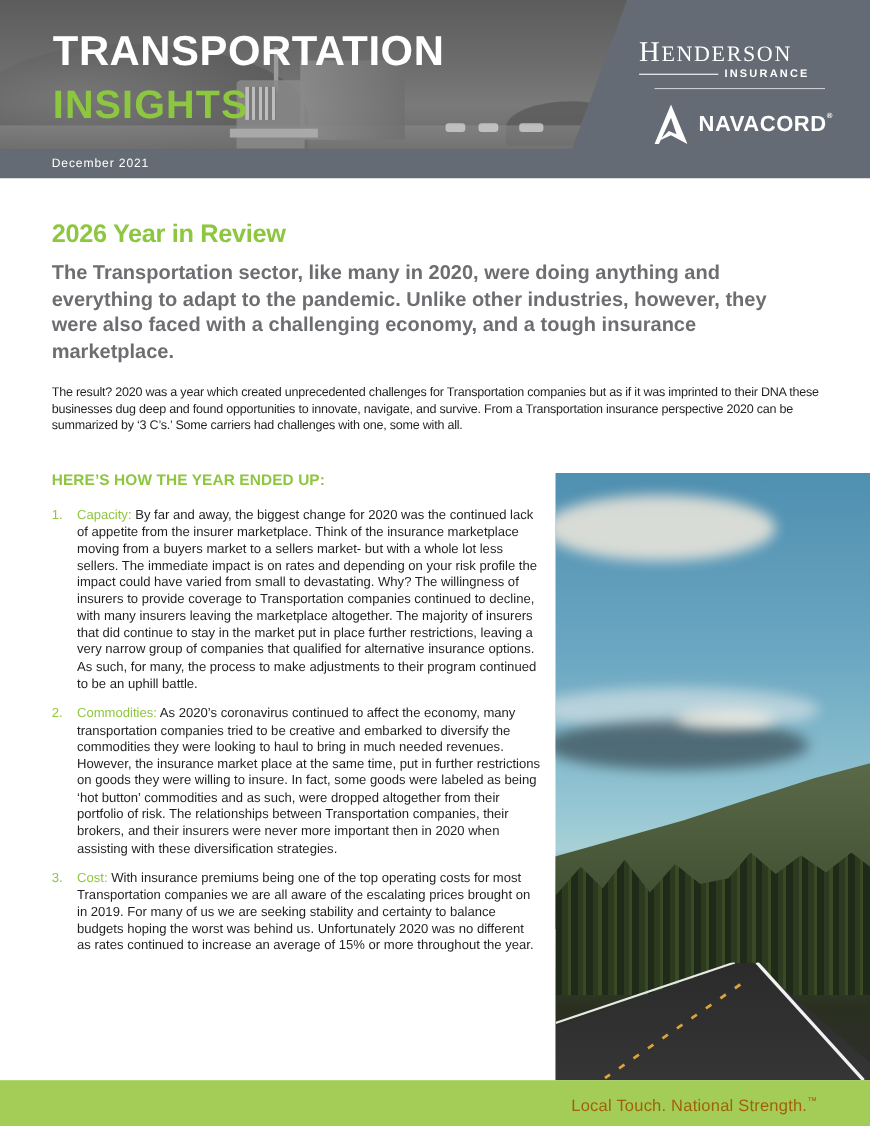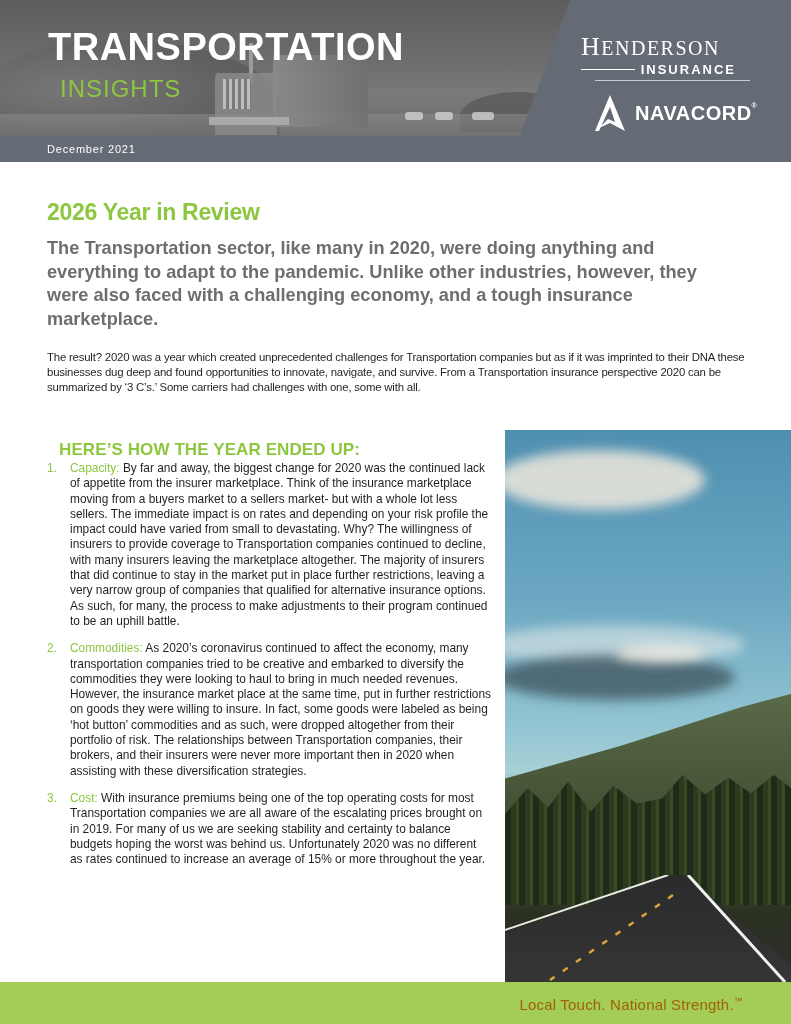--- a/index.html
+++ b/index.html
@@ -36,55 +36,55 @@
   .truck .bumper { position: absolute; left: -6px; top: 62px; width: 80px; height: 8px; background: #a9a9a9; }
   .truck .trailer { position: absolute; left: 58px; top: 0; width: 95px; height: 72px; background: linear-gradient(90deg,#8e8e8e,#6f6f6f); opacity: .8; }
   .truck .stack { position: absolute; left: 34px; top: -12px; width: 4px; height: 40px; background: #9c9c9c; }
   .car { position: absolute; top: 112px; width: 18px; height: 8px; background: #cfcfcf; border-radius: 3px; opacity: .8; }
 
   .title-main {
     position: absolute; left: 48px; top: 28px; margin: 0;
     font-size: 38px; font-weight: 700; color: #ffffff; letter-spacing: 0.5px; line-height: 1; text-align: center;
   }
   .title-sub {
-    position: absolute; left: 60px; top: 77px; margin: 0;
-    font-size: 24px; font-weight: 400; color: #8dc63f; letter-spacing: 1px; line-height: 1;
+    position: absolute; left: 48px; top: 77px; margin: 0;
+    font-size: 36px; font-weight: 700; color: #8dc63f; letter-spacing: 1px; line-height: 1;
   }
   .date-bar { position: absolute; left: 0; top: 136px; width: 791px; height: 26px; background: #646b74; }
   .date-text { position: absolute; left: 47px; top: 143px; font-size: 11px; color: #ffffff; letter-spacing: .8px; }
   .henderson {
     position: absolute; left: 581px; top: 34px; width: 155px;
   }
   .henderson .name { font-size: 20px; color: #fff; letter-spacing: 1.5px; line-height: 1; font-family: "Liberation Serif", "DejaVu Serif", serif; }
   .henderson .name .big { font-size: 26px; }
   .henderson .sub-row { display: flex; align-items: center; margin-top: 2px; }
   .henderson .sub-line { width: 72px; height: 1px; background: #fff; margin-right: 6px; }
-  .henderson .sub { font-size: 13px; color: #fff; letter-spacing: 2px; font-weight: 700; }
+  .henderson .sub { font-size: 10px; color: #fff; letter-spacing: 2px; font-weight: 700; }
   .logo-divider { position: absolute; left: 595px; top: 80px; width: 155px; height: 1px; background: #c9ccd0; }
   .navacord { position: absolute; left: 595px; top: 95px; display: flex; align-items: center; }
   .navacord svg { width: 30px; height: 36px; }
   .navacord .nname { font-size: 20px; font-weight: 700; color: #fff; margin-left: 10px; letter-spacing: 0.5px; }
   .navacord .reg { font-size: 7px; vertical-align: top; }
 
   
   .section-title {
     position: absolute; left: 47px; top: 199px; margin: 0;
     font-size: 23px; font-weight: 700; color: #8dc63f; letter-spacing: -0.3px;
   }
   .lead {
     position: absolute; left: 47px; top: 237px; width: 650px; margin: 0;
     font-size: 18.2px; line-height: 23.5px; color: #6d6e71; font-weight: 700;
   }
   .intro {
     position: absolute; left: 47px; top: 350px; width: 705px; margin: 0;
     font-size: 11.4px; line-height: 15px; color: #231f20; letter-spacing: -0.2px;
   }
   .subhead {
-    position: absolute; left: 47px; top: 428px; margin: 12px;
-    font-size: 17px; font-weight: 700; color: #8dc63f; letter-spacing: 0.1px;
+    position: absolute; left: 47px; top: 428px; margin: 0;
+    font-size: 14px; font-weight: 700; color: #8dc63f; letter-spacing: 0.1px;
   }
   .list { position: absolute; left: 47px; top: 461px; width: 445px; margin: 0; padding: 0; list-style: none; }
   .list li { position: relative; padding-left: 23px; font-size: 11.9px; line-height: 15.3px; color: #231f20; margin-bottom: 12px; }
   .list li .num { position: absolute; left: 0; top: 0; color: #8dc63f; font-weight: 400; }
   .list li .term { color: #8dc63f; font-weight: 400; }
 
   
   .road-photo {
     position: absolute; left: 505px; top: 430px; width: 286px; height: 552px; overflow: hidden;
     background: linear-gradient(180deg, #4f8fb0 0%, #6ba7c2 30%, #95c6d3 55%, #a8d0d6 62%, #5b7f83 70%, #3c4a32 78%, #2a3020 88%, #2e2e2e 100%);

